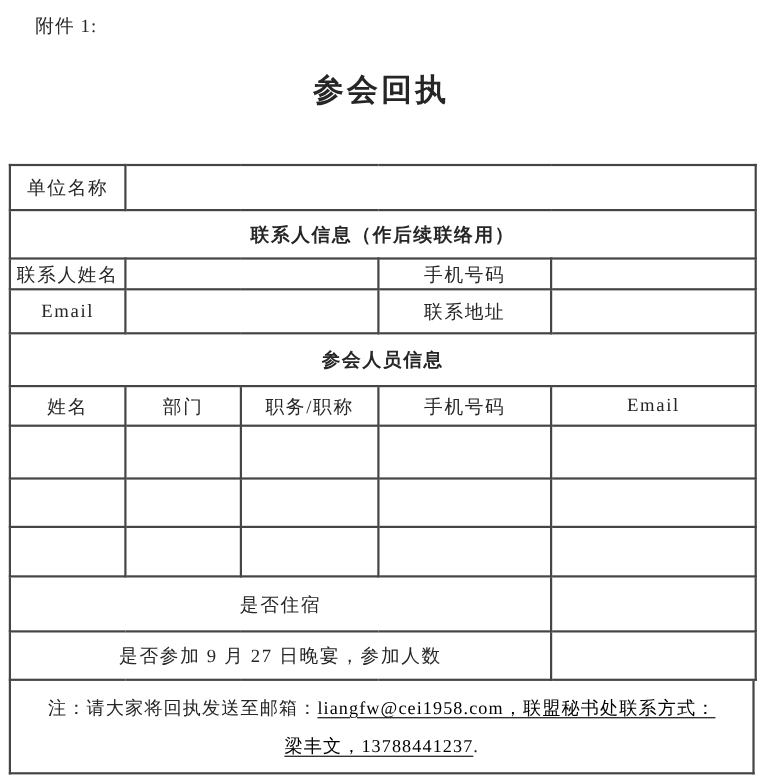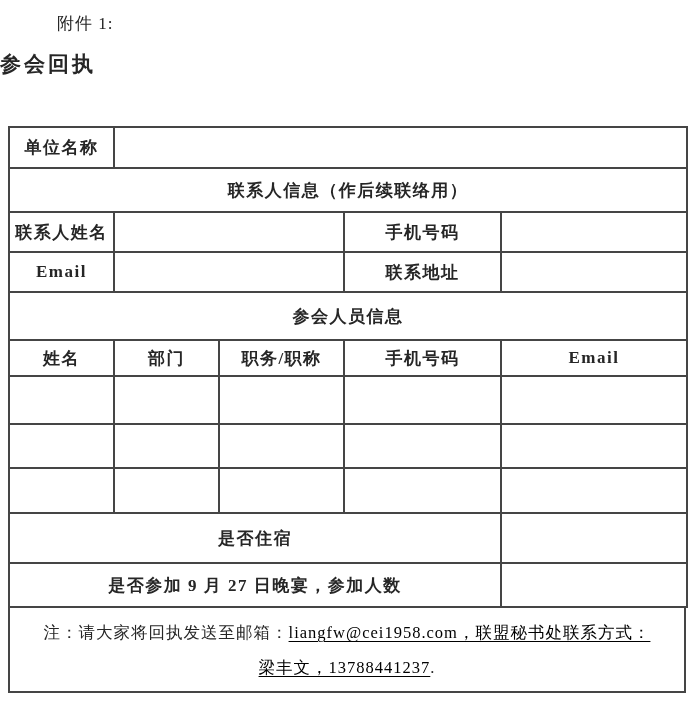--- a/index.html
+++ b/index.html
@@ -10,54 +10,54 @@
   body {
     width: 693px;
     height: 710px;
     position: relative;
     font-family: "Liberation Serif", "DejaVu Serif", serif;
     color: #262626;
     overflow: hidden;
   }
   .attachment {
     padding-top: 12px;
-    padding-left: 57px;
+    padding-left: 32px;
     font-size: 17px;
     letter-spacing: 1px;
   }
   .doc-title {
-    margin: 15px 0 0 0;
-    font-size: 21px;
+    margin: 28px 0 0 0;
+    text-align: center;
+    font-size: 28px;
     font-weight: bold;
     letter-spacing: 3px;
   }
   table.reply-form {
     border-collapse: collapse;
     table-layout: fixed;
     width: 678px;
     margin: 48px 0 0 8px;
   }
   table.reply-form td {
     border: 2px solid #454545;
     text-align: center;
     vertical-align: middle;
     font-size: 17px;
     letter-spacing: 1.5px;
     padding: 0 2px;
     overflow: hidden;
-    font-weight: bold;
   }
   td.section-header {
     font-weight: bold;
     margin-left: 40px;
   }
   
   tr.r-unit       { height: 41px; }
   tr.r-contact-hd { height: 44px; }
-  tr.r-contact1   { height: 40px; }
+  tr.r-contact1   { height: 28px; }
   tr.r-contact2   { height: 40px; }
   tr.r-part-hd    { height: 48px; }
   tr.r-cols       { height: 36px; }
   tr.r-empty1     { height: 48px; }
   tr.r-empty2     { height: 44px; }
   tr.r-empty3     { height: 45px; }
   tr.r-stay       { height: 50px; }
   tr.r-banquet    { height: 44px; }
   tr.r-remarks    { height: 41px; }
   .note-box {

